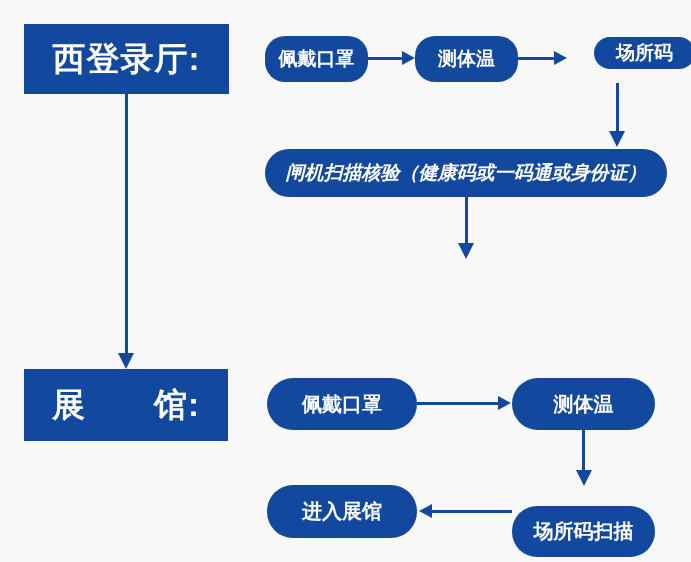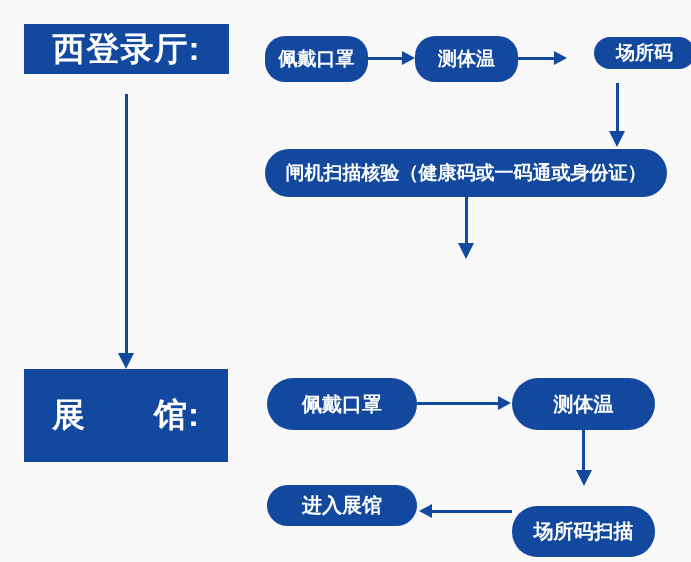--- a/index.html
+++ b/index.html
@@ -65,58 +65,58 @@
     border-left:8px solid transparent;
     border-right:8px solid transparent;
     border-top:16px solid var(--line);
   }
 </style>
 </head>
 <body>
 
 <div class="canvas">
 
-  <div class="section-title" style="left:24px;top:24px;width:205px;height:50px;">西登录厅:</div>
+  <div class="section-title" style="left:24px;top:24px;width:205px;height:70px;">西登录厅:</div>
 
   <div class="vline" style="left:125px;top:94px;height:259px;"></div>
   <div class="head-down" style="left:118px;top:353px;"></div>
 
   <div class="pill" style="left:265px;top:36px;width:103px;height:46px;border-radius:20px;">佩戴口罩</div>
 
   <div class="hline" style="left:368px;top:57px;width:34px;"></div>
   <div class="head-right" style="left:402px;top:51px;"></div>
 
   <div class="pill" style="left:415px;top:36px;width:103px;height:46px;border-radius:20px;">测体温</div>
 
   <div class="hline" style="left:518px;top:57px;width:36px;"></div>
   <div class="head-right" style="left:554px;top:51px;"></div>
 
   <div class="pill" style="left:594px;top:37px;width:101px;height:32px;border-radius:20px;">场所码</div>
 
   <div class="vline" style="left:616px;top:83px;height:48px;"></div>
   <div class="head-down" style="left:609px;top:131px;"></div>
 
-  <div class="pill big" style="left:265px;top:149px;width:402px;height:48px;border-radius:24px;">闸机扫描核验（健康码或一码通或身份证）</div>
+  <div class="pill big" style="left:265px;top:149px;width:402px;height:48px;border-radius:24px;font-style:italic;">闸机扫描核验（健康码或一码通或身份证）</div>
 
   <div class="vline" style="left:465px;top:197px;height:46px;"></div>
   <div class="head-down" style="left:458px;top:243px;"></div>
 
 
-  <div class="section-title" style="left:24px;top:369px;width:204px;height:93px;">展　　馆:</div>
+  <div class="section-title" style="left:24px;top:369px;width:204px;height:72px;">展　　馆:</div>
 
   <div class="pill lg" style="left:267px;top:378px;width:150px;height:52px;border-radius:26px;">佩戴口罩</div>
 
   <div class="hline" style="left:417px;top:402px;width:81px;"></div>
   <div class="head-right" style="left:498px;top:396px;"></div>
 
   <div class="pill lg" style="left:512px;top:378px;width:143px;height:52px;border-radius:26px;">测体温</div>
 
   <div class="vline" style="left:582px;top:430px;height:40px;"></div>
   <div class="head-down" style="left:576px;top:470px;"></div>
 
   <div class="pill lg" style="left:512px;top:506px;width:143px;height:51px;border-radius:25px;">场所码扫描</div>
 
   <div class="head-left" style="left:419px;top:504px;"></div>
   <div class="hline" style="left:432px;top:510px;width:80px;"></div>
 
-  <div class="pill lg" style="left:267px;top:485px;width:150px;height:41px;border-radius:26px;">进入展馆</div>
+  <div class="pill lg" style="left:267px;top:485px;width:150px;height:53px;border-radius:26px;">进入展馆</div>
 
 </div>
 
 </body></html>

